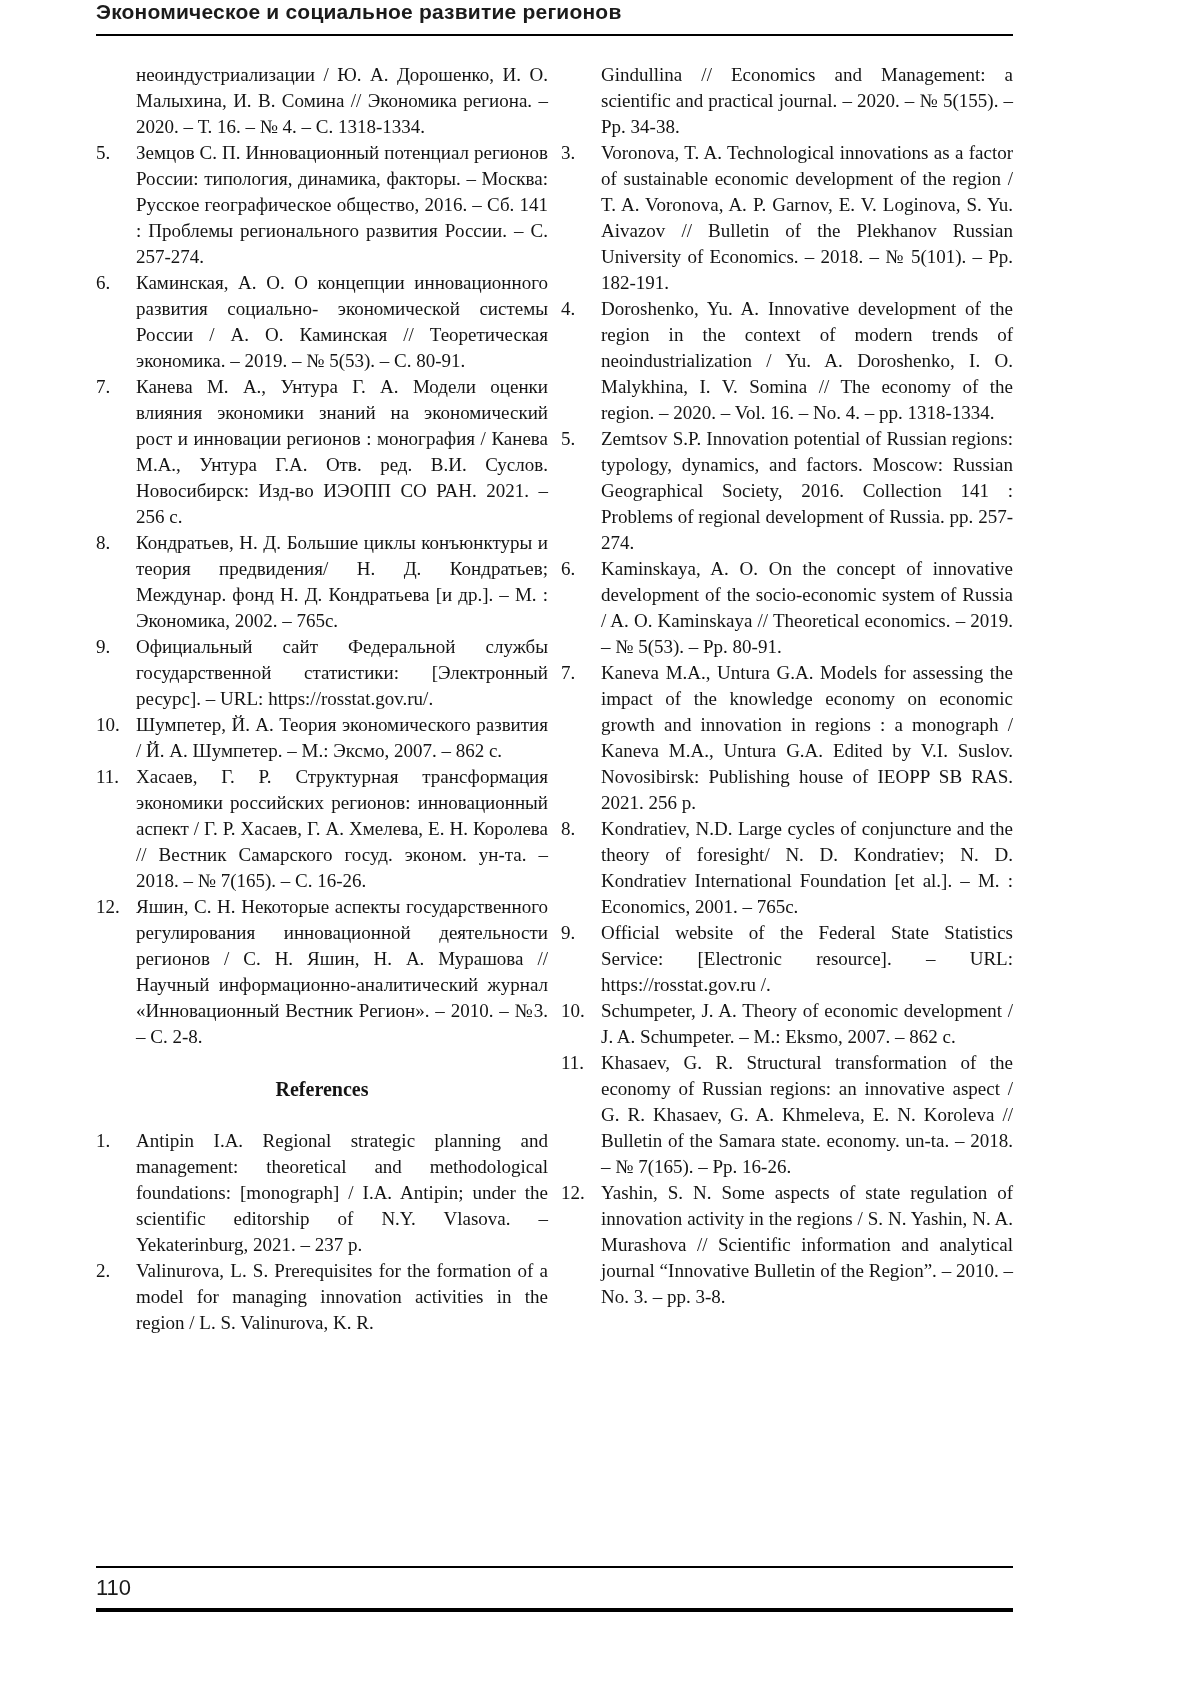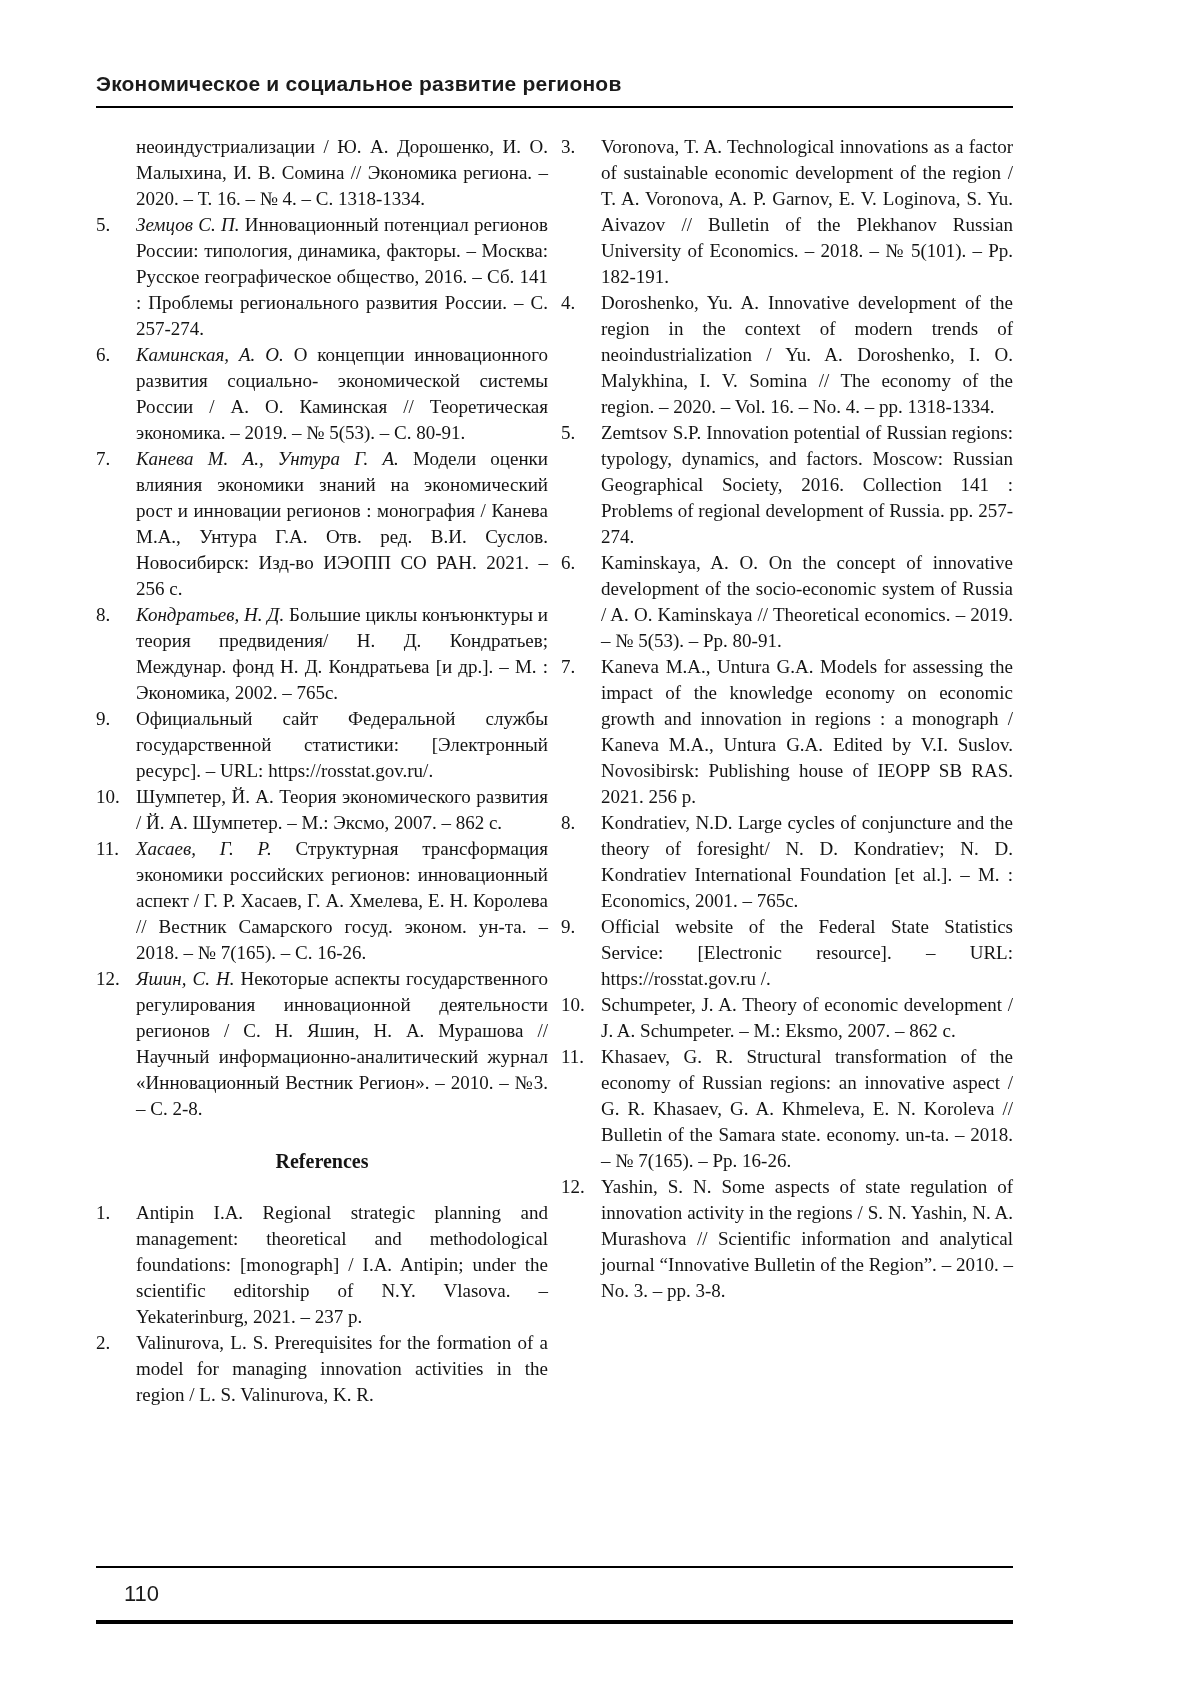--- a/index.html
+++ b/index.html
@@ -8,21 +8,20 @@
     position: relative;
     width: 1200px;
     height: 1698px;
     background: #ffffff;
     color: #141414;
     font-family: "Liberation Serif", "DejaVu Serif", serif;
     overflow: hidden;
   }
   .margins { padding-left: 96px; padding-right: 187px; }
   .header-title {
-    padding-top: 72px;
     font-family: "Liberation Sans", sans-serif;
     font-weight: bold;
     font-size: 21px;
     letter-spacing: 0.2px;
     color: #1b1b1b;
   }
   .header-rule { margin-top: 10px; height: 2px; background: #000; }
   .content {
     margin-top: 26px;
     display: flex;
@@ -33,43 +32,42 @@
     min-width: 0;
     font-size: 19px;
     line-height: 26px;
     text-align: justify;
     hyphens: auto;
   }
   .cont-para { margin-left: 40px; }
   .ref-item { display: flex; }
   .ref-num { flex: 0 0 40px; width: 40px; }
   .ref-body { flex: 1 1 auto; min-width: 0; }
-  .ref-author { font-style: italic; }
+  .ref-author { }
   .refs-heading {
     text-align: center;
     font-weight: bold;
     font-size: 20px;
     margin: 26px 0;
   }
   .footer {
     position: absolute;
     left: 96px;
     right: 187px;
     top: 1566px;
     font-family: "Liberation Sans", sans-serif;
   }
   .footer-rule-top { height: 2px; background: #000; }
   .footer-row {
     display: flex;
     justify-content: space-between;
     align-items: center;
-    height: 52px;
+    height: 40px;
     font-size: 22px;
     color: #1b1b1b;
-    margin-left: 28px;
   }
   .footer-rule-bottom { height: 4px; background: #000; }
 </style>
 </head>
 <body>
 
 <div class="page">
 
   <div class="margins">
     <div class="header-title">Экономическое и социальное развитие регионов</div>
@@ -133,20 +131,21 @@
         <div class="ref-item">
           <span class="ref-num">2.</span>
           <div class="ref-body"><span class="ref-author"></span> <span class="ref-text">Valinurova, L. S. Prerequisites for the formation of a model for managing innovation activities in the region / L. S. Valinurova, K. R.</span></div>
         </div>
       </div>
 
     </div>
 
     <div class="col" lang="en">
 
+      <p class="cont-para">Gindullina // Economics and Management: a scientific and practical journal. – 2020. – № 5(155). – Pp. 34-38.</p>
 
       <div class="ref-item">
         <span class="ref-num">3.</span>
         <div class="ref-body"><span class="ref-author"></span> <span class="ref-text">Voronova, T. A. Technological innovations as a factor of sustainable economic development of the region / T. A. Voronova, A. P. Garnov, E. V. Loginova, S. Yu. Aivazov // Bulletin of the Plekhanov Russian University of Economics. – 2018. – № 5(101). – Pp. 182-191.</span></div>
       </div>
 
       <div class="ref-item">
         <span class="ref-num">4.</span>
         <div class="ref-body"><span class="ref-author"></span> <span class="ref-text">Doroshenko, Yu. A. Innovative development of the region in the context of modern trends of neoindustrialization / Yu. A. Doroshenko, I. O. Malykhina, I. V. Somina // The economy of the region. – 2020. – Vol. 16. – No. 4. – pp. 1318-1334.</span></div>
       </div>

